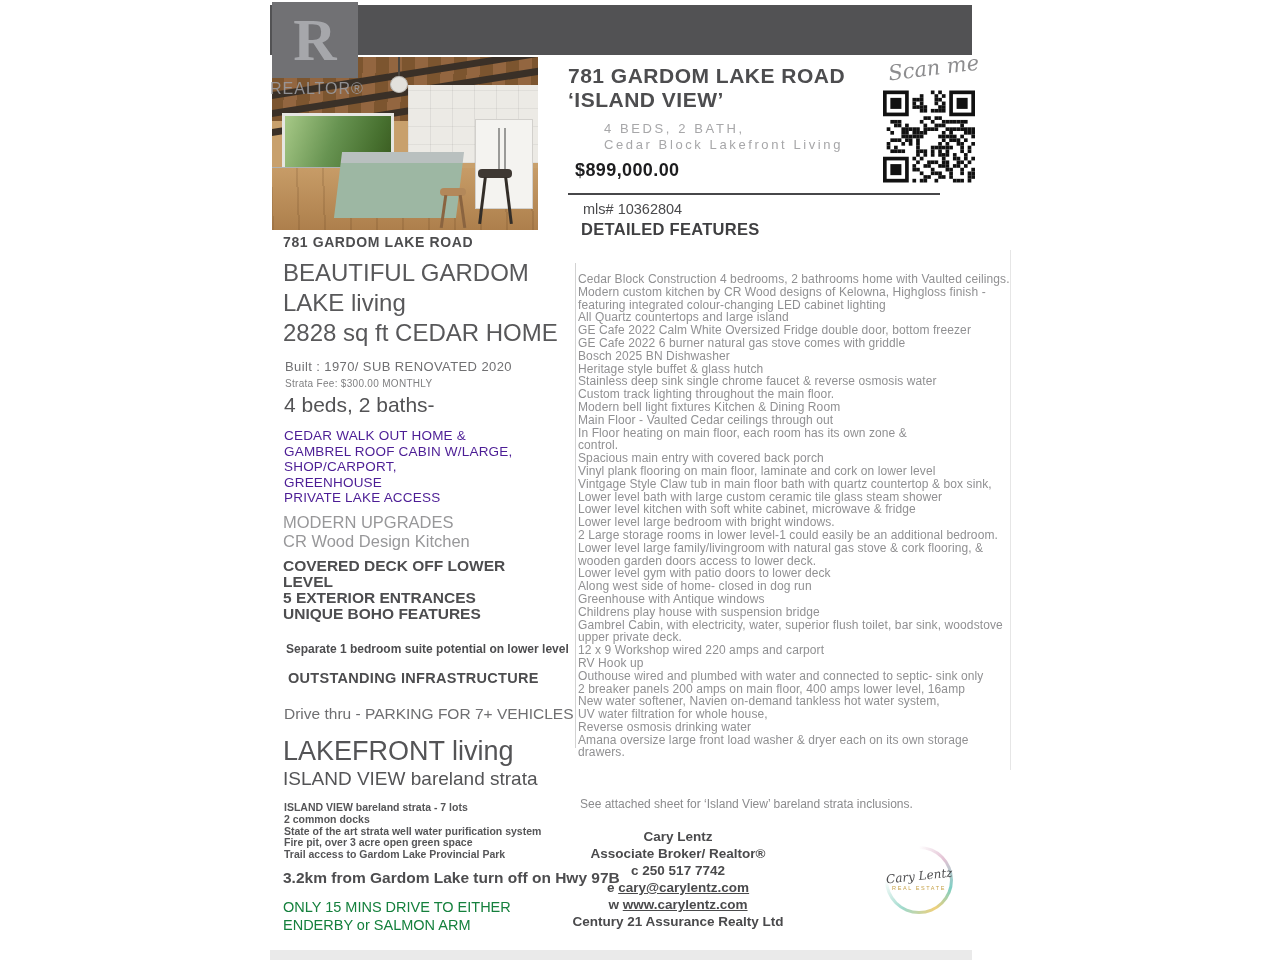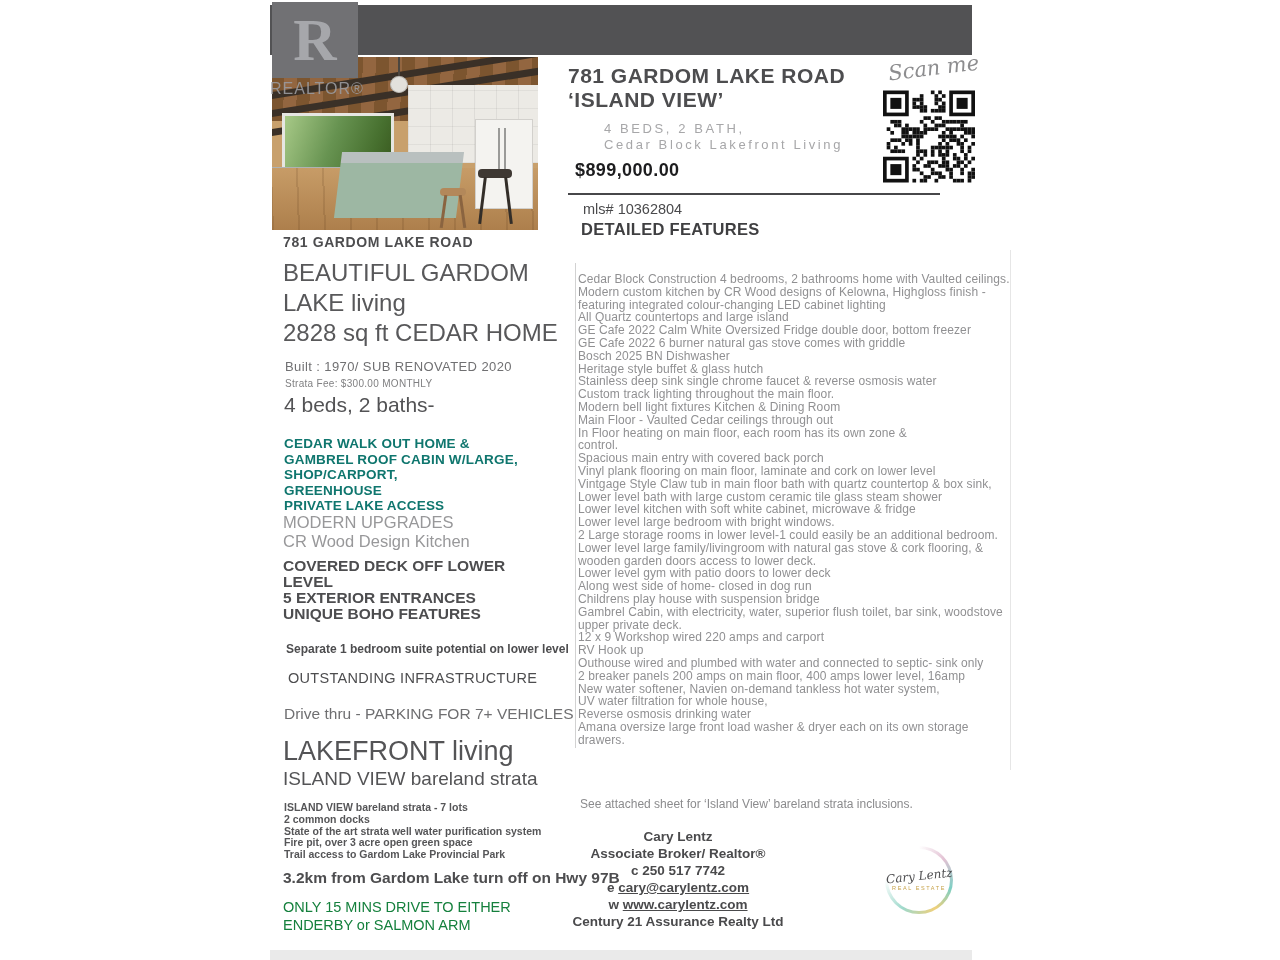--- a/index.html
+++ b/index.html
@@ -46,25 +46,25 @@
   .d-seat{left:206px;bottom:52px;width:34px;height:9px;background:#3e3833;}
   .d-l1{left:209px;bottom:6px;height:47px;background:#332e29;transform:rotate(7deg);}
   .d-l2{left:235px;bottom:6px;height:47px;background:#332e29;transform:rotate(-7deg);}
   .photo-caption{left:283px;top:234px;font-size:14px;font-weight:bold;letter-spacing:.6px;color:#4d4d4f;}
 
   
   .main-title{left:283px;top:258px;width:280px;font-size:24px;line-height:30px;color:#58585a;}
   .built{left:285px;top:359px;font-size:13px;letter-spacing:.4px;color:#707072;}
   .strata-fee{left:285px;top:378px;font-size:10px;letter-spacing:.3px;color:#808082;}
   .beds-baths{left:284px;top:393px;font-size:21px;color:#535355;}
-  .cedar-block{left:284px;top:428px;font-size:13.5px;font-weight:bold;line-height:15.6px;letter-spacing:.2px;color:#0f766e;margin-top:8px;}
+  .cedar-block{left:284px;top:428px;font-size:13.5px;font-weight:normal;line-height:15.6px;letter-spacing:.2px;color:#4c1d95;}
   .upgrades{left:283px;top:513px;font-size:16.5px;line-height:19px;color:#98989a;}
   .deck-block{left:283px;top:558px;width:252px;font-size:15.5px;font-weight:bold;line-height:16px;color:#4d4d4f;}
   .suite-note{left:286px;top:642px;font-size:12px;font-weight:bold;color:#4d4d4f;}
-  .infrastructure{left:288px;top:670px;font-size:14.5px;font-weight:normal;letter-spacing:.3px;color:#4d4d4f;}
+  .infrastructure{left:288px;top:670px;font-size:14.5px;font-weight:bold;letter-spacing:.3px;color:#4d4d4f;}
   .parking{left:284px;top:705px;font-size:15.5px;color:#6f6f71;}
   .lakefront{left:283px;top:736px;font-size:27px;color:#545456;}
   .lakefront-sub{left:283px;top:768px;font-size:19px;color:#545456;}
   .strata-list{left:284px;top:802px;font-size:10.5px;font-weight:bold;line-height:11.8px;color:#565658;}
   .distance{left:283px;top:869px;font-size:15.5px;font-weight:bold;color:#4d4d4f;}
   .drive-note{left:283px;top:899px;font-size:14.5px;line-height:17.5px;color:#15803d;}
 
   
   .r-address{left:568px;top:64px;font-size:21px;font-weight:bold;line-height:24px;letter-spacing:.5px;color:#4d4d4f;}
   .r-subtitle{left:568px;top:121px;font-size:13px;line-height:16px;letter-spacing:2.6px;color:#a7a7a9;margin-left:36px;}
@@ -201,20 +201,21 @@
     <div>Vinyl plank flooring on main floor, laminate and cork on lower level</div>
     <div>Vintgage Style Claw tub in main floor bath with quartz countertop &amp; box sink,</div>
     <div>Lower level bath with large custom ceramic tile glass steam shower</div>
     <div>Lower level kitchen with soft white cabinet, microwave &amp; fridge</div>
     <div>Lower level large bedroom with bright windows.</div>
     <div>2 Large storage rooms in lower level-1 could easily be an additional bedroom.</div>
     <div>Lower level large family/livingroom with natural gas stove &amp; cork flooring, &amp;</div>
     <div>wooden garden doors access to lower deck.</div>
     <div>Lower level gym with patio doors to lower deck</div>
     <div>Along west side of home- closed in dog run</div>
+    <div>Greenhouse with Antique windows</div>
     <div>Childrens play house with suspension bridge</div>
     <div>Gambrel Cabin, with electricity, water, superior flush toilet, bar sink, woodstove</div>
     <div>upper private deck.</div>
     <div>12 x 9 Workshop wired 220 amps and carport</div>
     <div>RV Hook up</div>
     <div>Outhouse wired and plumbed with water and connected to septic- sink only</div>
     <div>2 breaker panels 200 amps on main floor, 400 amps lower level, 16amp</div>
     <div>New water softener, Navien on-demand tankless hot water system,</div>
     <div>UV water filtration for whole house,</div>
     <div>Reverse osmosis drinking water</div>

